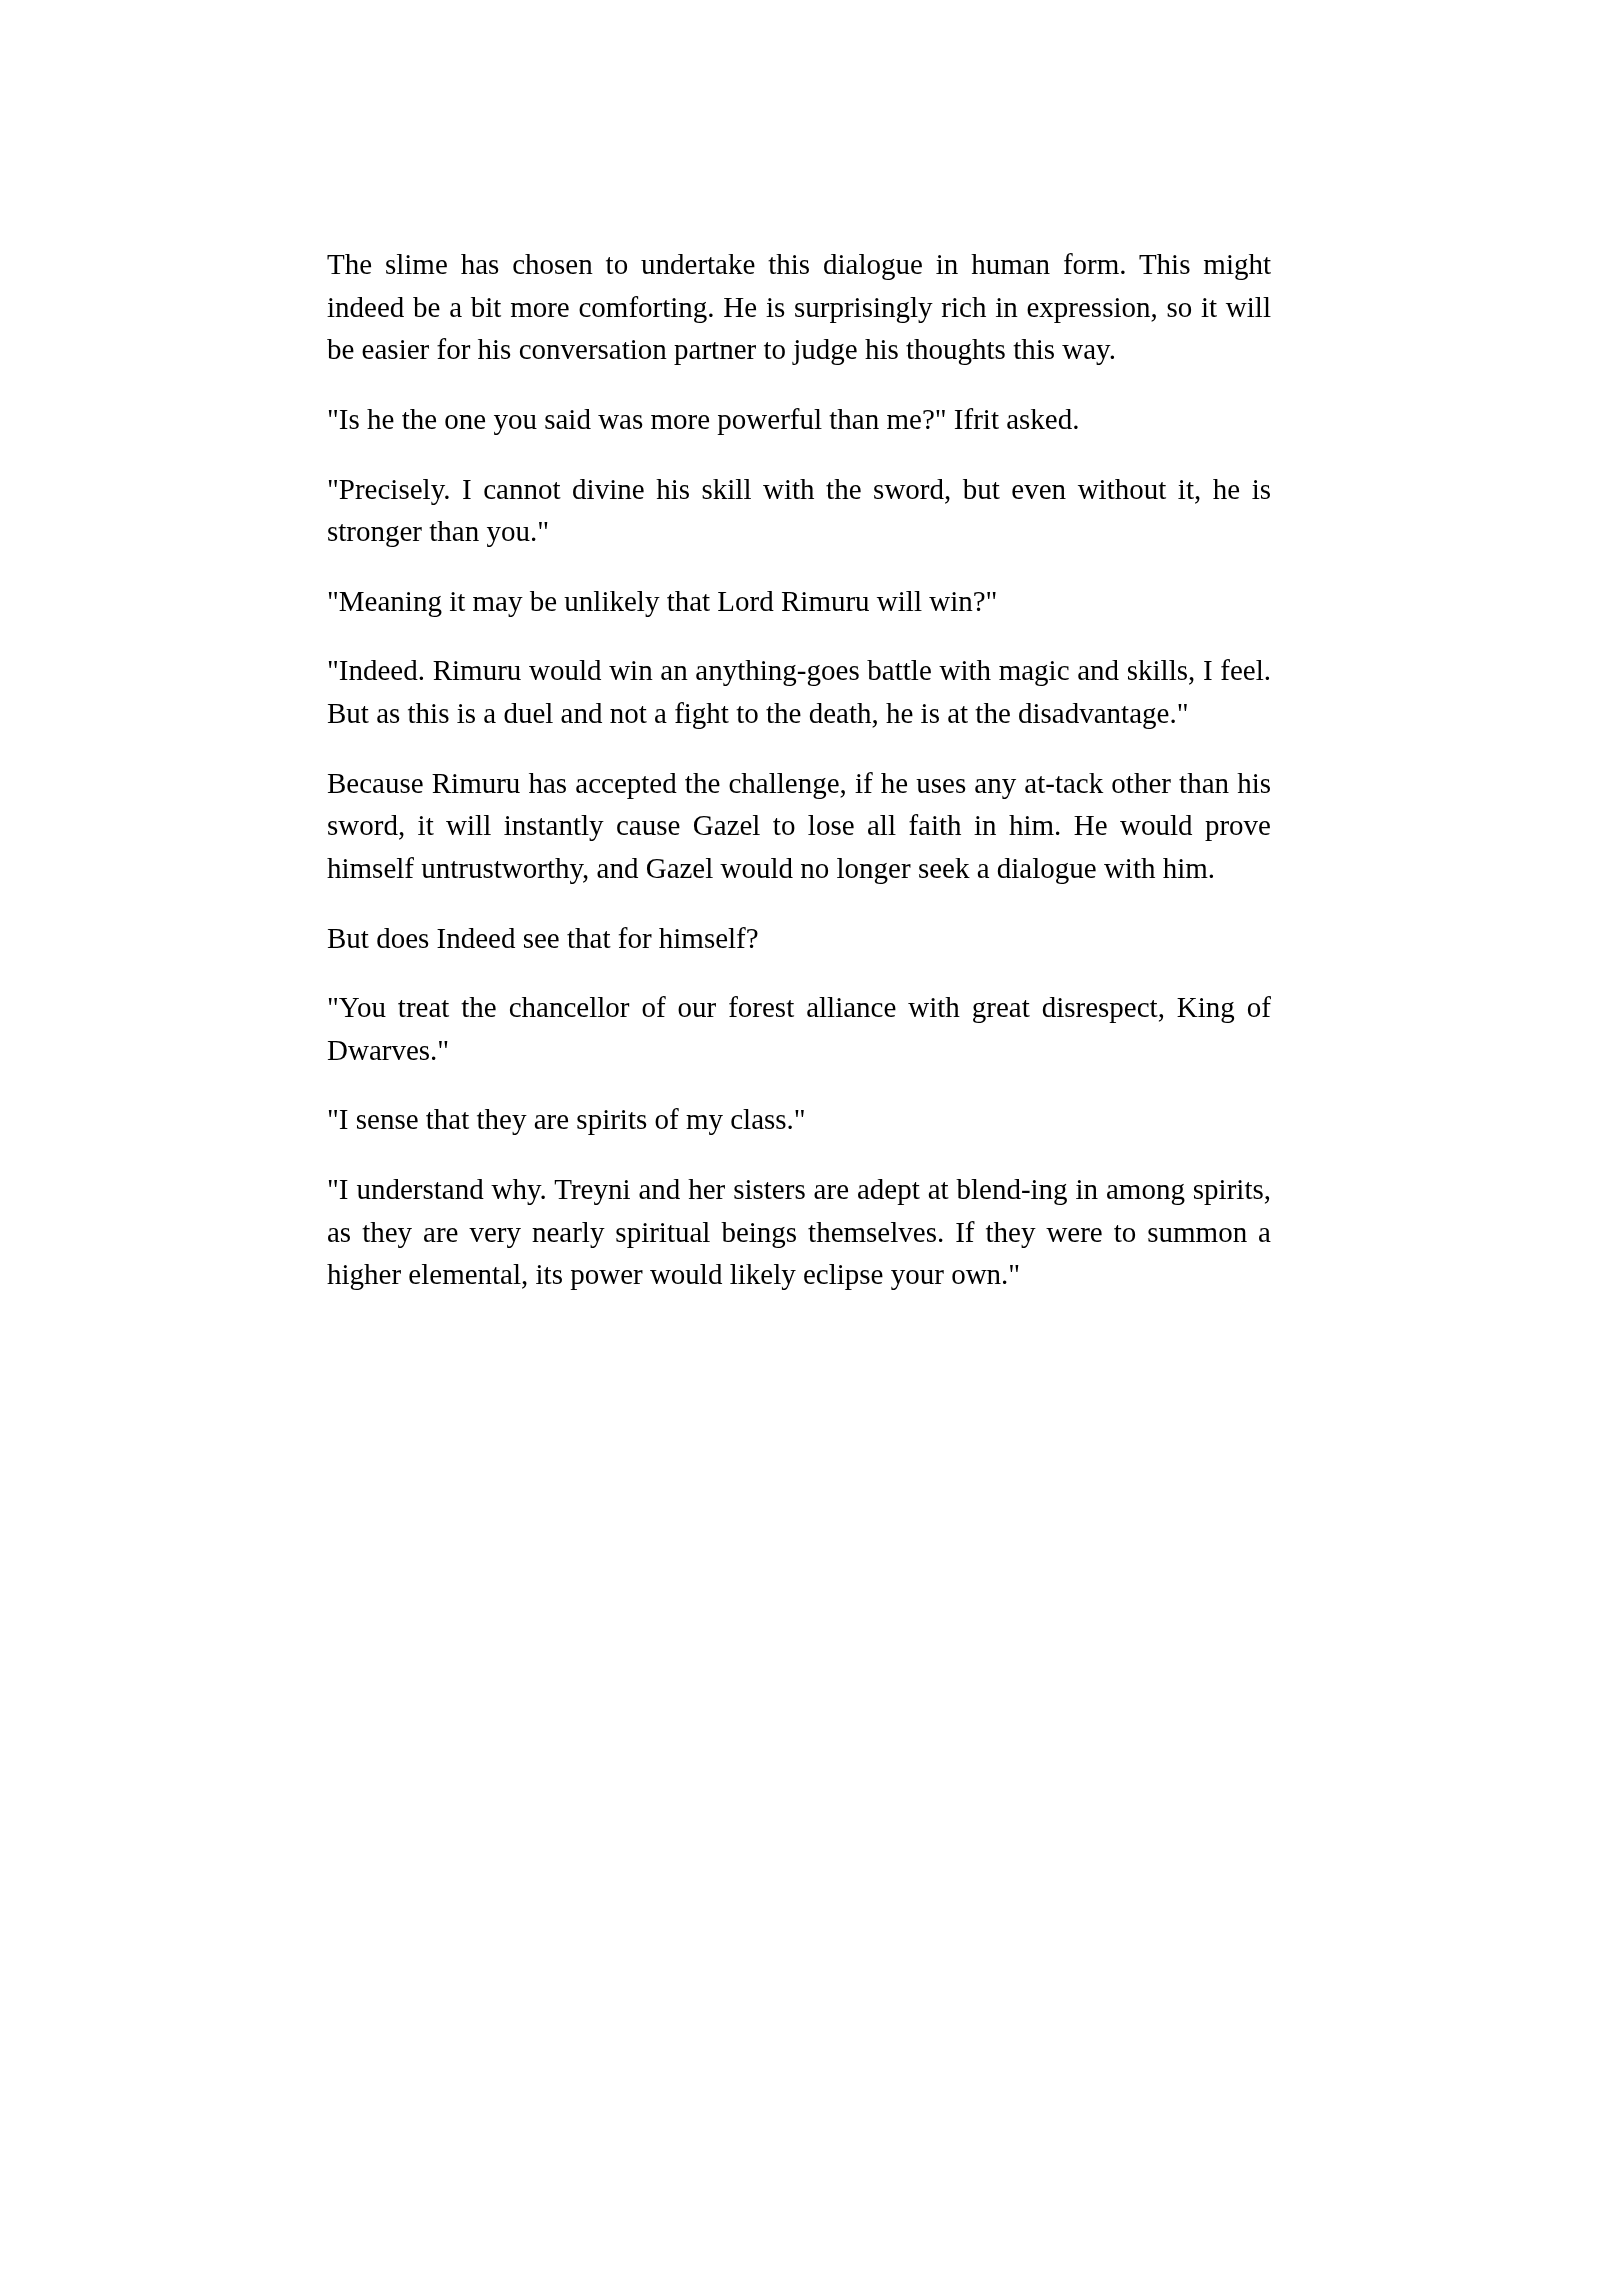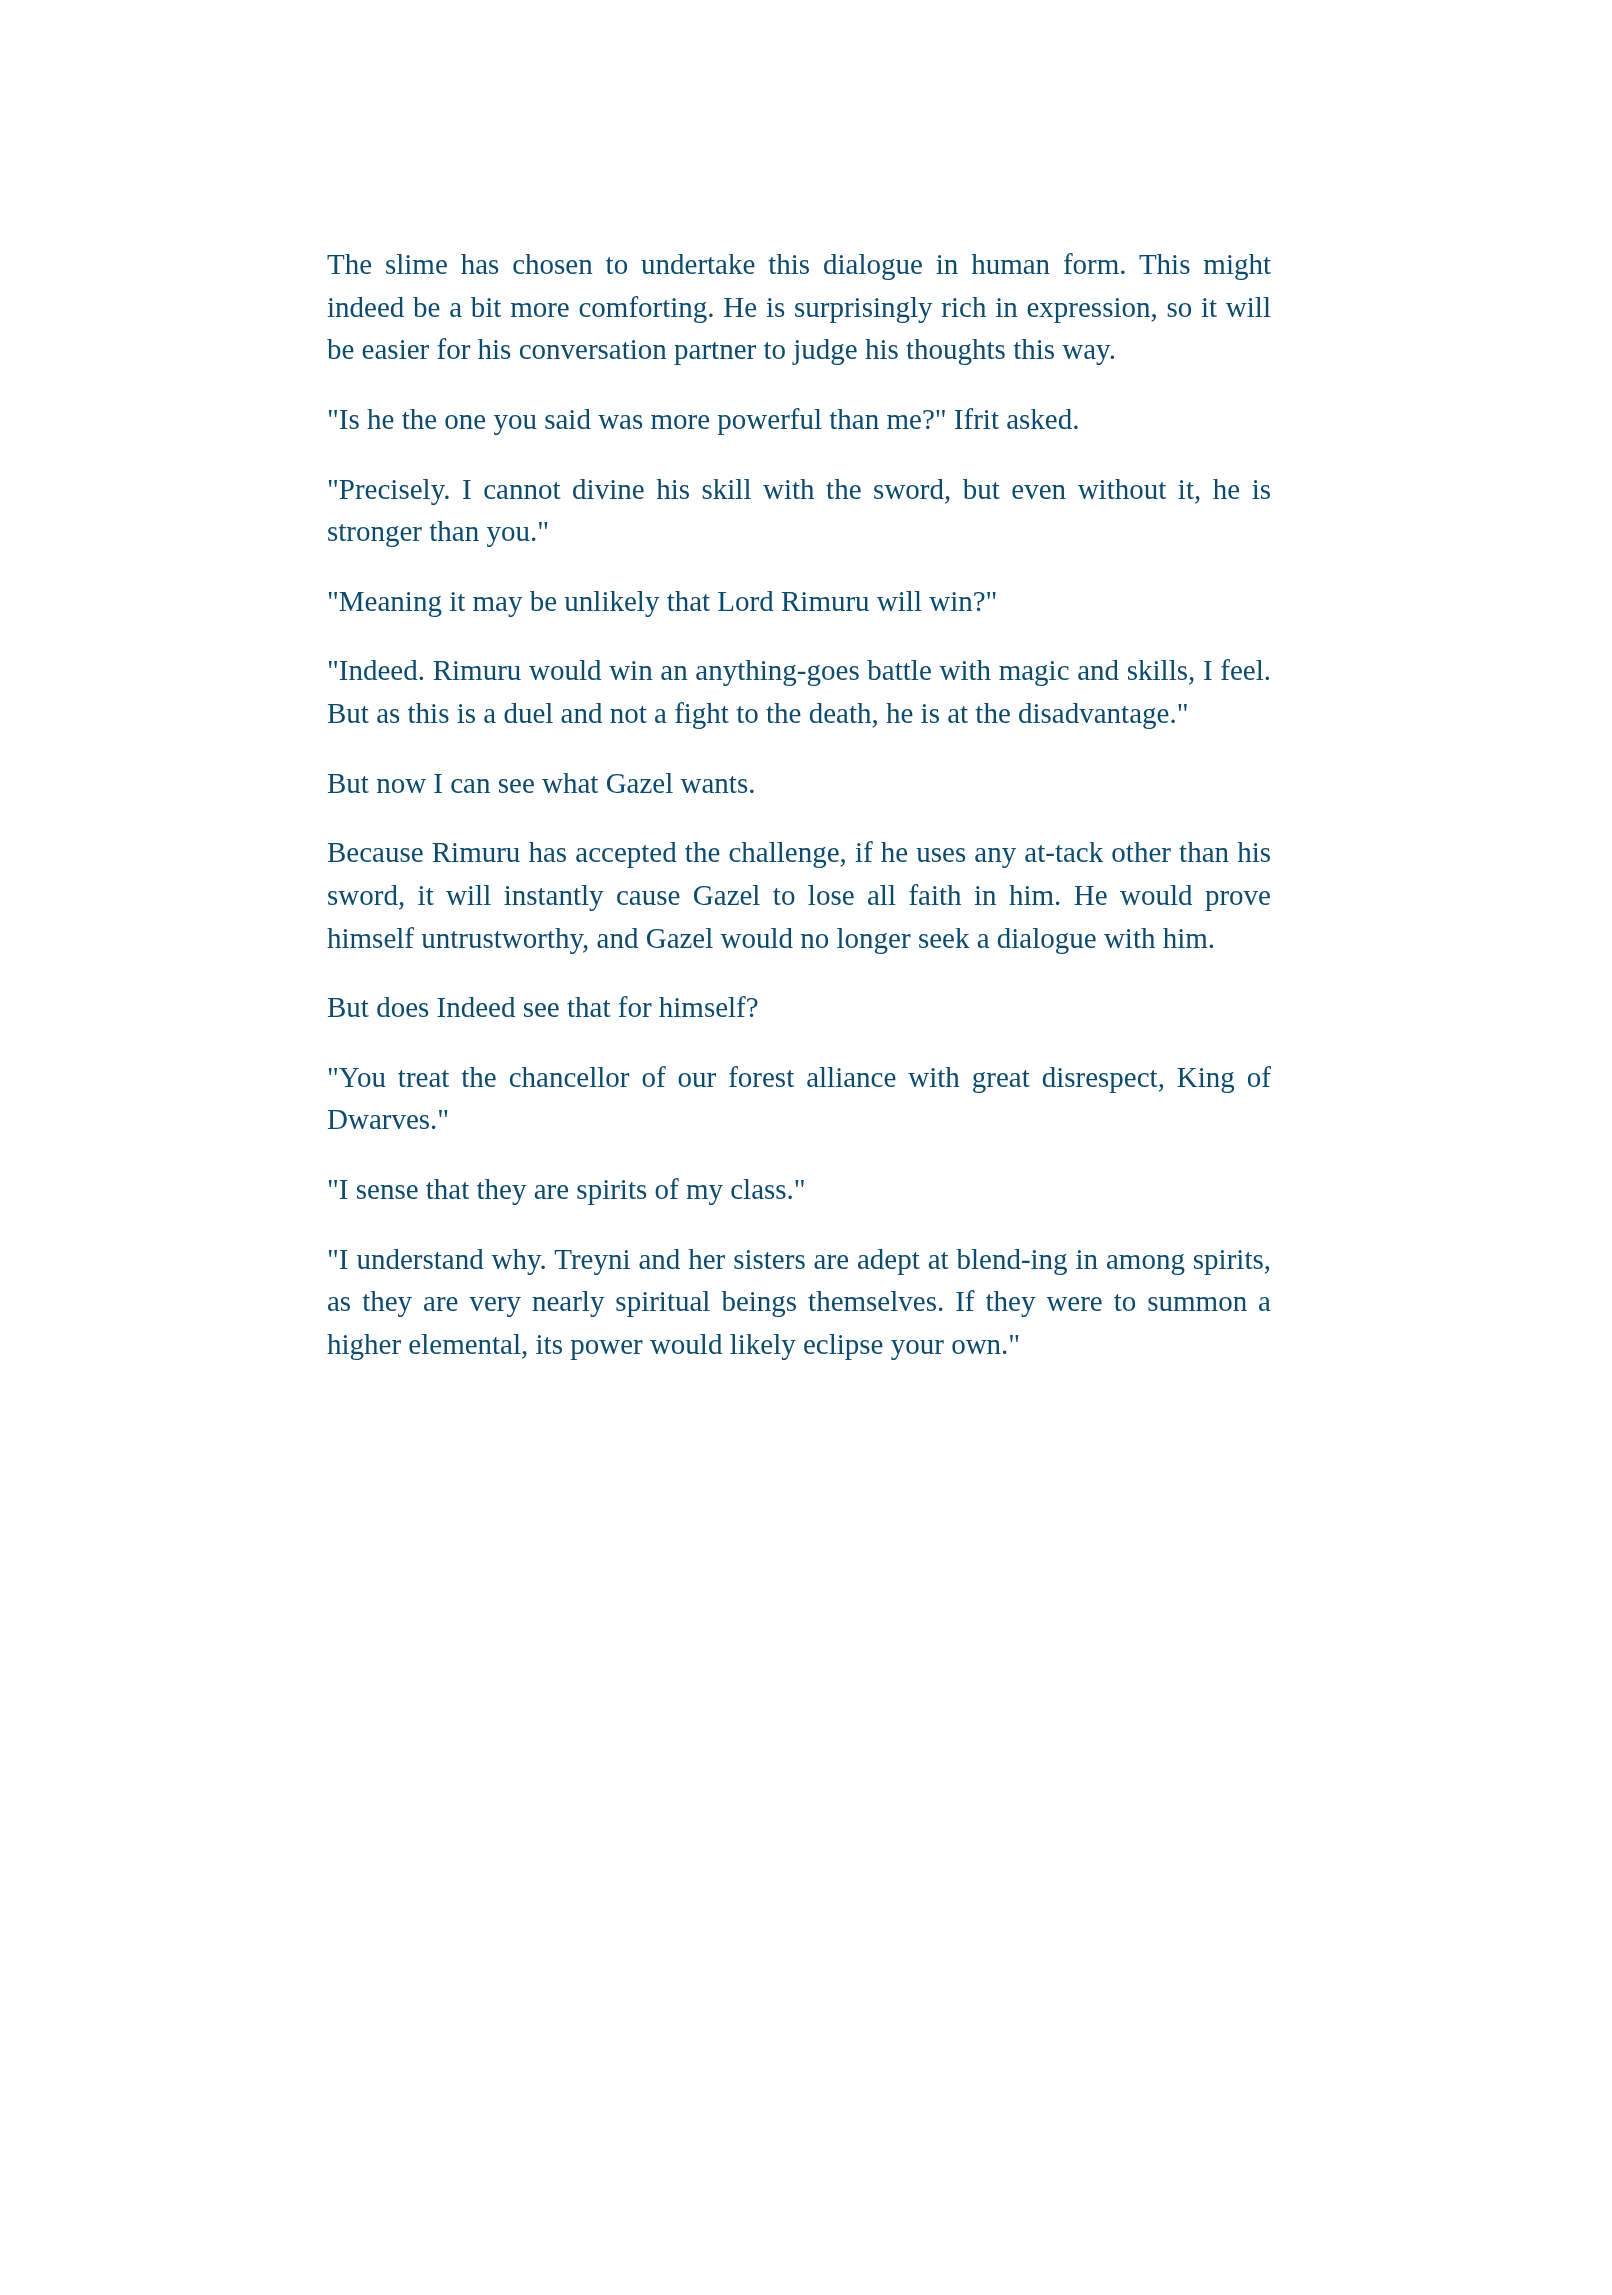--- a/index.html
+++ b/index.html
@@ -26,41 +26,40 @@
     top: 243px;
     width: 944px;
   }
   .para {
     font-size: 29px;
     line-height: 1.47;
     margin: 0 0 27px 0;
     text-align: justify;
     text-justify: inter-word;
     hyphens: manual;
-    color: #0c4a6e;
+    color: #000000;
     font-family: "Liberation Serif", serif;
   }
   .para:last-child {
     margin-bottom: 0;
   }
   .para.no-justify {
     text-align: left;
   }
 </style>
 </head>
 <body>
 
 <div class="page">
   <div class="text-column">
     <p class="para">The slime has chosen to undertake this dialogue in human form. This might indeed be a bit more comforting. He is surprisingly rich in expression, so it will be easier for his conversation partner to judge his thoughts this way.</p>
     <p class="para">"Is he the one you said was more powerful than me?" Ifrit asked.</p>
     <p class="para">"Precisely. I cannot divine his skill with the sword, but even without it, he is stronger than you."</p>
     <p class="para no-justify">"Meaning it may be unlikely that Lord Rimuru will win?"</p>
     <p class="para">"Indeed. Rimuru would win an anything-goes battle with magic and skills, I feel. But as this is a duel and not a fight to the death, he is at the disadvantage."</p>
-    <p class="para no-justify">But now I can see what Gazel wants.</p>
     <p class="para">Because Rimuru has accepted the challenge, if he uses any at-tack other than his sword, it will instantly cause Gazel to lose all faith in him. He would prove himself untrustworthy, and Gazel would no longer seek a dialogue with him.</p>
     <p class="para no-justify">But does Indeed see that for himself?</p>
     <p class="para">"You treat the chancellor of our forest alliance with great disrespect, King of Dwarves."</p>
     <p class="para no-justify">"I sense that they are spirits of my class."</p>
     <p class="para">"I understand why. Treyni and her sisters are adept at blend-ing in among spirits, as they are very nearly spiritual beings themselves. If they were to summon a higher elemental, its power would likely eclipse your own."</p>
   </div>
 </div>
 
 
 </body></html>

